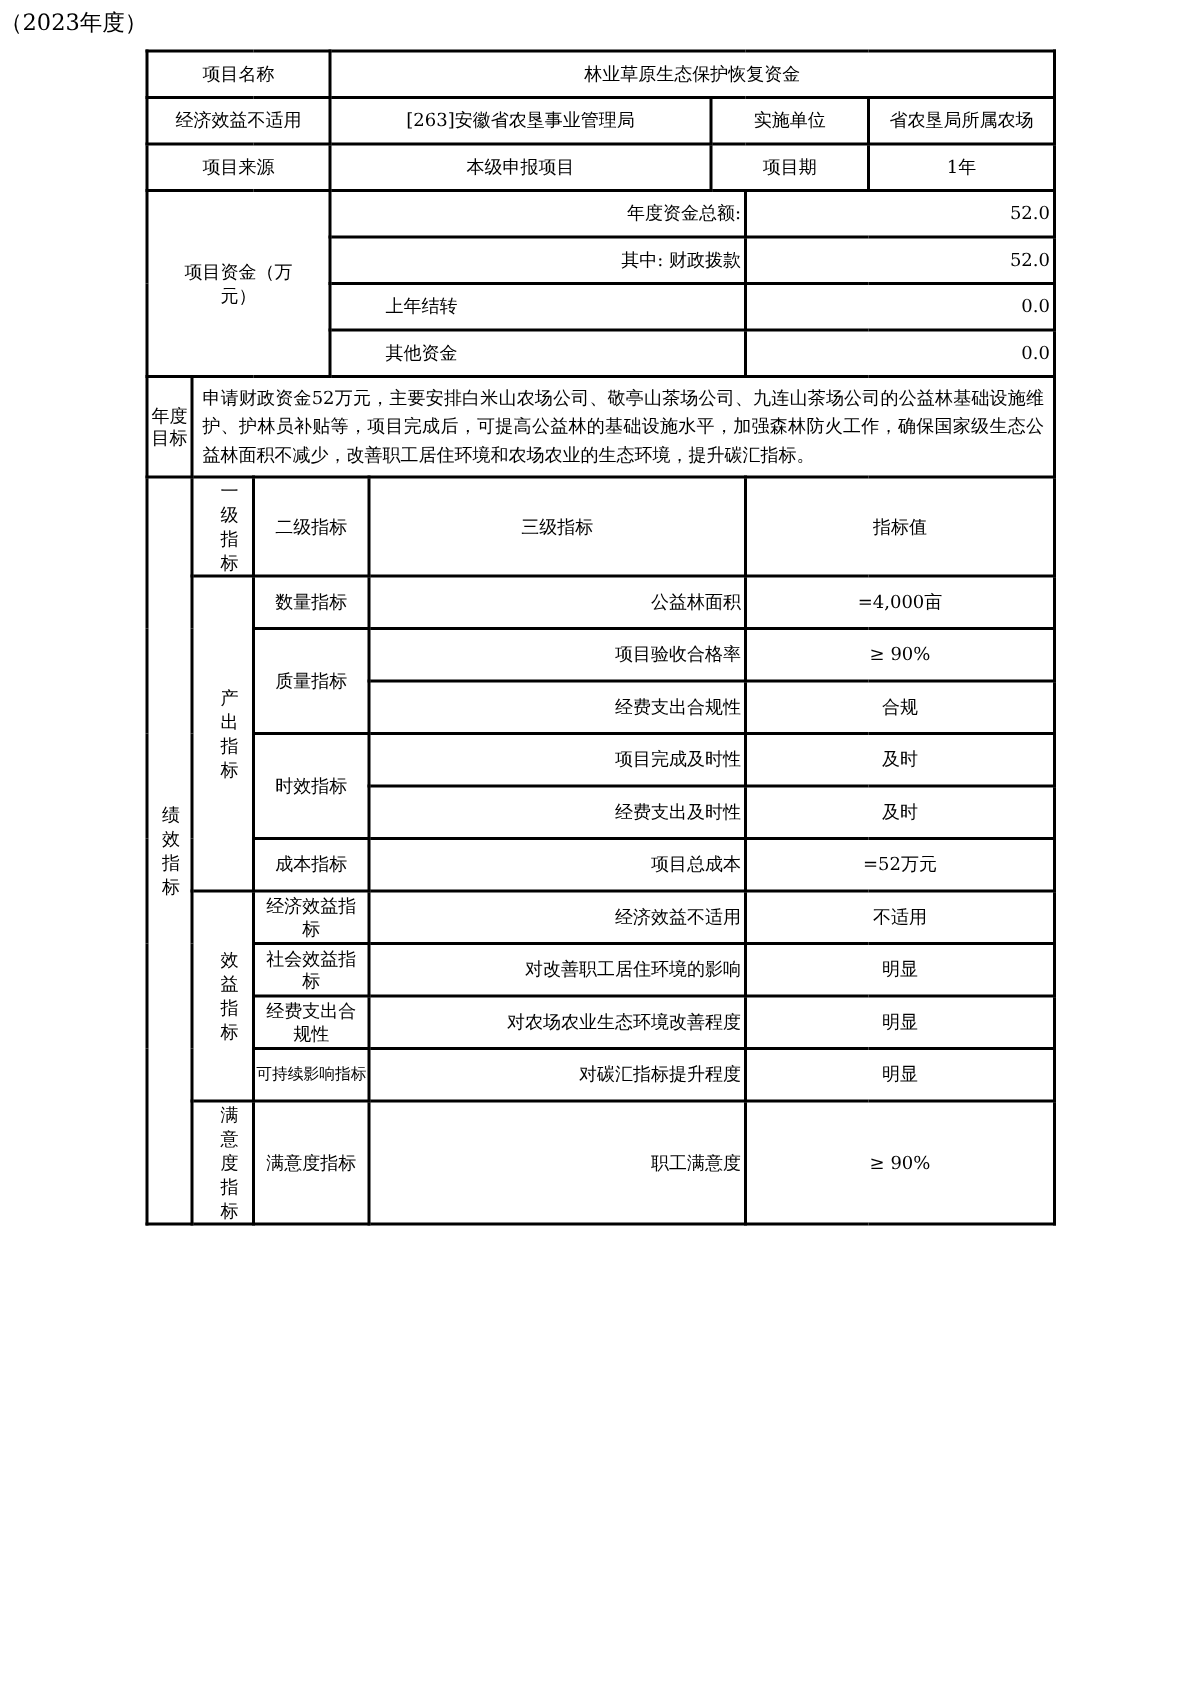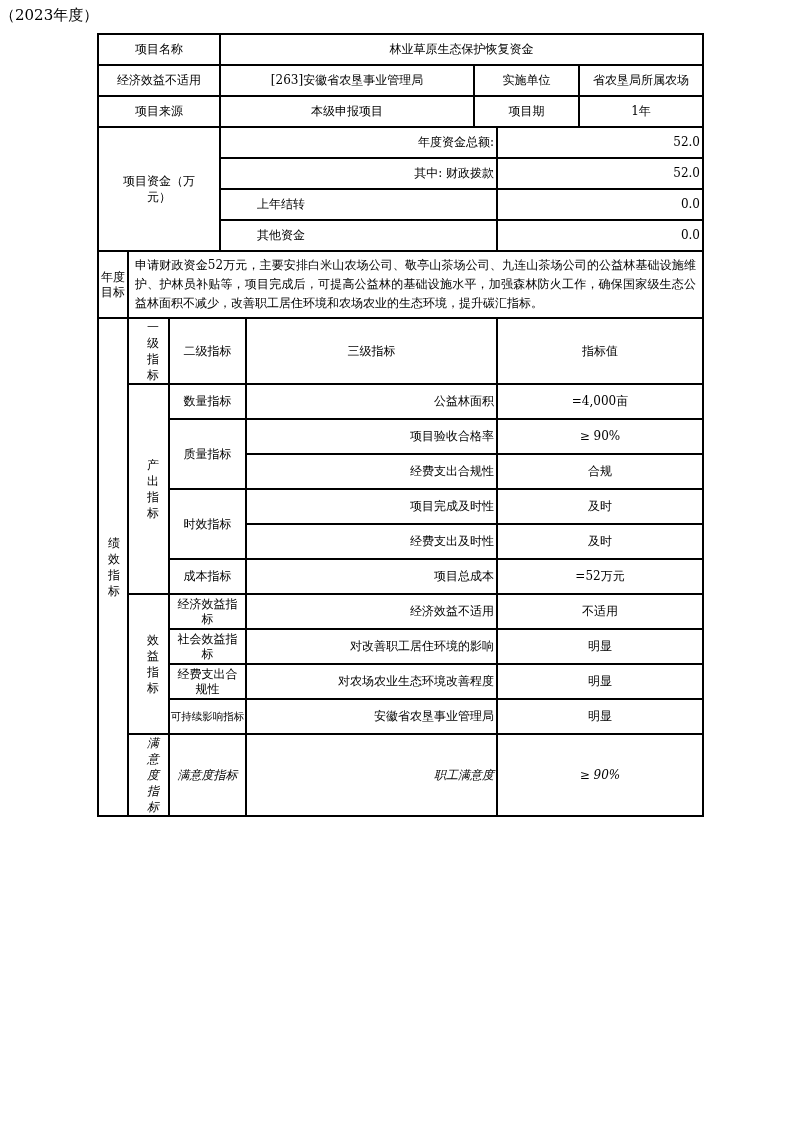--- a/index.html
+++ b/index.html
@@ -37,21 +37,21 @@
     padding: 1px 2px;
     text-align: center;
     vertical-align: middle;
     overflow: hidden;
     line-height: 15px;
   }
   .r31 { height: 31px; }
   .r65 { height: 65px; margin-top: 45px; }
   .rhdr { height: 31px; }
   .r35 { height: 35px; }
-  .r57 { height: 67px; font-style: italic; }
+  .r57 { height: 67px; }
   .left  { text-align: right; padding-left: 5px; }
   .right { text-align: right; padding-right: 2px; }
   .indent { text-align: left; padding-left: 36px; border-radius: 13px; }
   .wrap2 { padding: 0 18px; line-height: 16px; }
   .vert  { padding: 0 9px; line-height: 16px; }
   .fit   { font-size: 10.5px; padding: 0; }
   .goal-text {
     text-align: justify;
     padding: 4px 6px 4px 6px;
     line-height: 19px;
@@ -169,21 +169,21 @@
       <td colspan="2" class="left">对改善职工居住环境的影响</td>
       <td colspan="2">明显</td>
     </tr>
     <tr class="r35">
       <td colspan="2">经费支出合规性</td>
       <td colspan="2" class="left">对农场农业生态环境改善程度</td>
       <td colspan="2">明显</td>
     </tr>
     <tr class="r35">
       <td colspan="2" class="fit">可持续影响指标</td>
-      <td colspan="2" class="left">安徽省农垦事业管理局</td>
+      <td colspan="2" class="left">对碳汇指标提升程度</td>
       <td colspan="2">明显</td>
     </tr>
 
     <tr class="r57">
       <td class="wrap2">满意度指标</td>
       <td colspan="2">满意度指标</td>
       <td colspan="2" class="left">职工满意度</td>
       <td colspan="2">≥ 90%</td>
     </tr>
 

